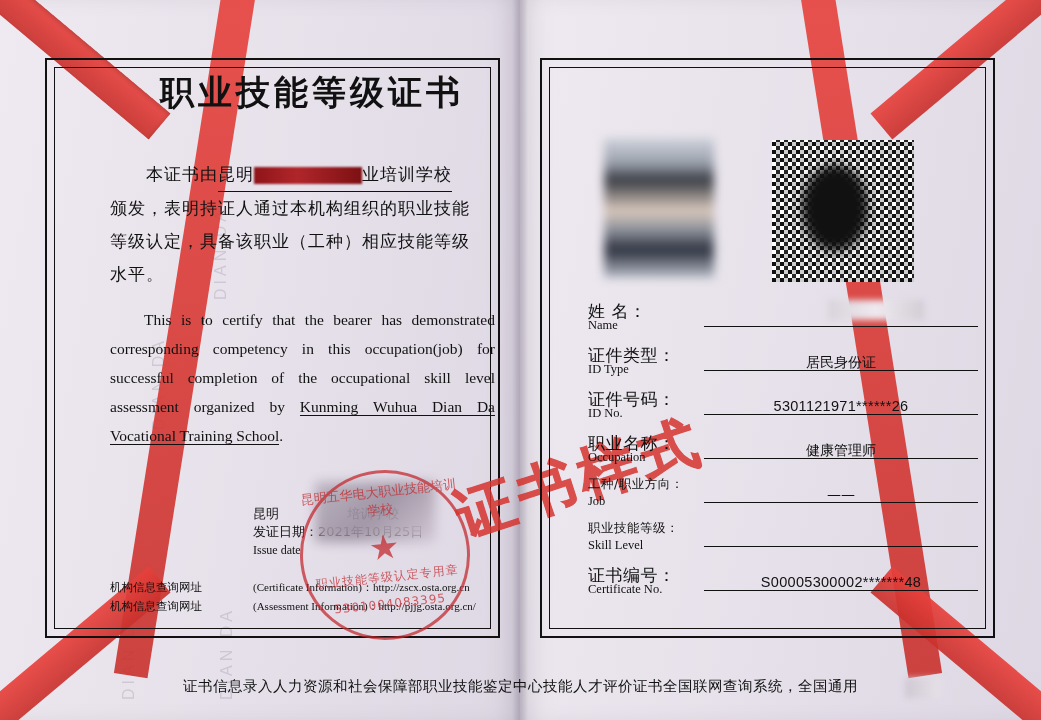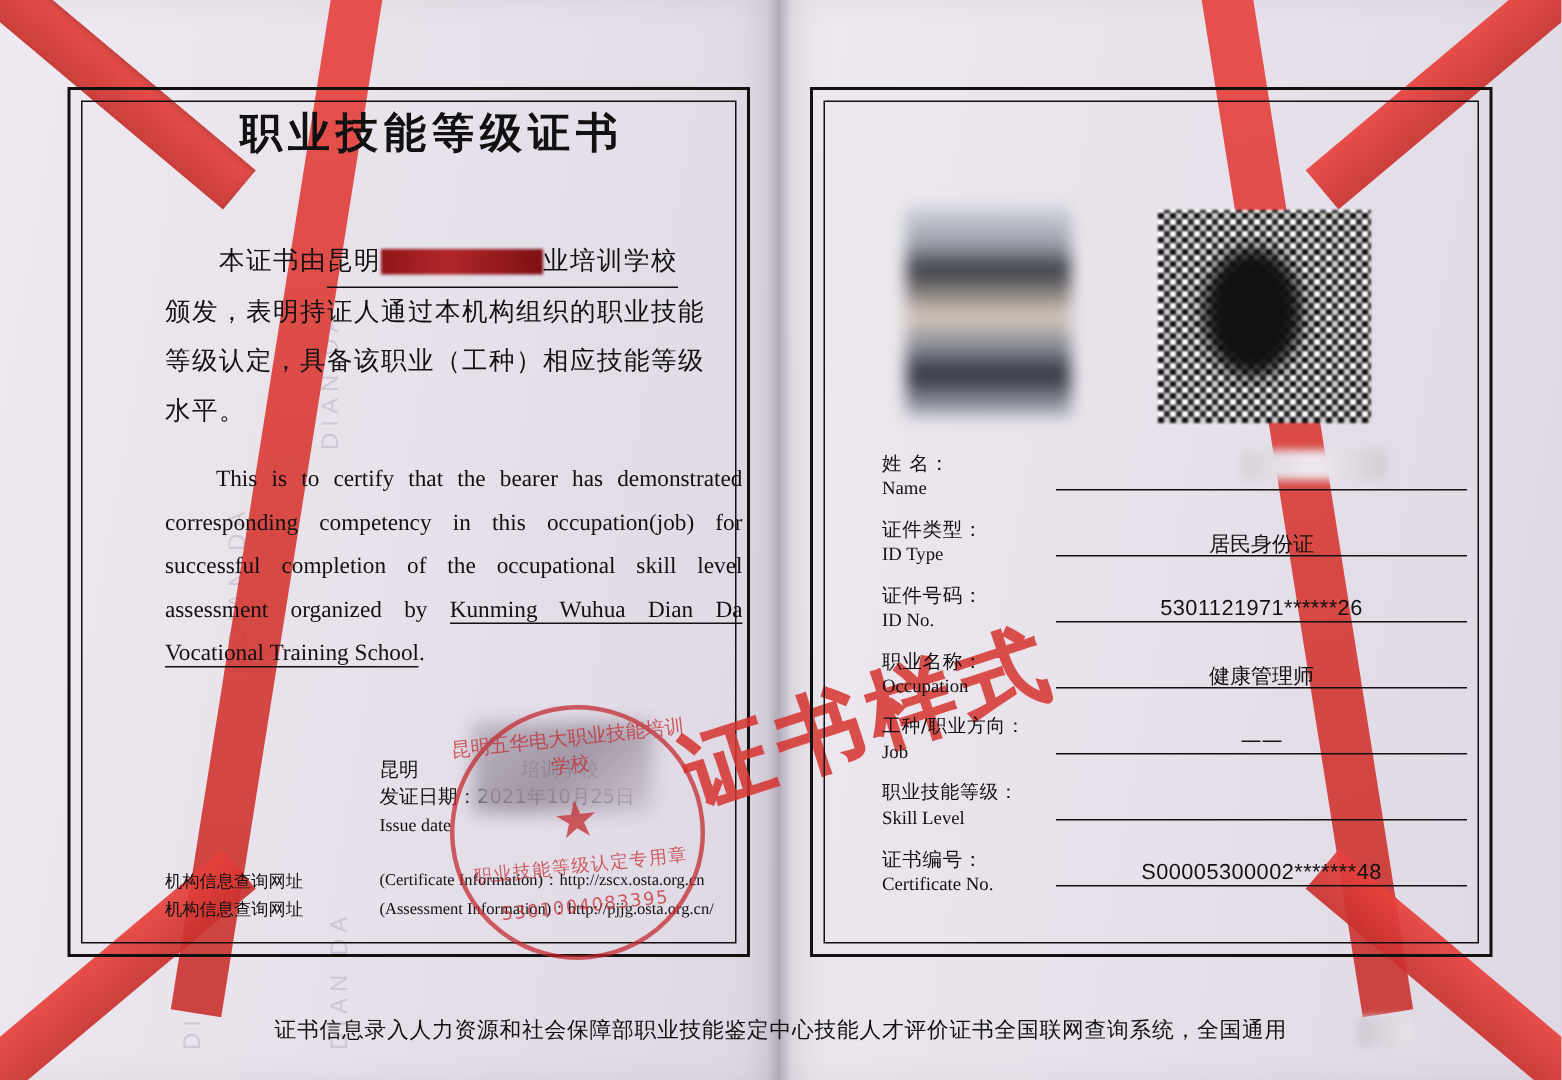--- a/index.html
+++ b/index.html
@@ -59,21 +59,21 @@
     border:2px solid #111;
   }
   .frame-right:after {
     content:""; position:absolute; left:7px; top:7px; right:7px; bottom:7px;
     border:1px solid #111;
   }
 
   
   .title-cn {
     position:absolute; left:160px; top:70px;
-    font-size:28px; font-weight:bold; letter-spacing:4px;
+    font-size:34px; font-weight:bold; letter-spacing:4px;
     font-family:"DejaVu Sans", sans-serif; color:#111;
   }
   .title-en {
     position:absolute; left:168px; top:116px;
     font-size:16px; color:#111; letter-spacing:0.2px;
     font-family:"Liberation Serif", serif;
   }
   .body-cn {
     position:absolute; left:110px; top:158px; width:385px;
     font-family:"DejaVu Sans", sans-serif;
@@ -158,21 +158,21 @@
   .qr:after {
     content:""; position:absolute; left:28px; top:22px; width:70px; height:92px;
     background:radial-gradient(ellipse at center, #111 0%, #111 60%, rgba(17,17,17,0) 72%);
     filter:blur(5px);
   }
 
   .fields { position:absolute; left:588px; top:300px; width:390px; }
   .field-row { position:relative; height:44px; }
   .field-label {
     position:absolute; left:0; top:0; width:112px;
-    font-family:"DejaVu Sans", sans-serif; font-size:13px; color:#111;
+    font-family:"DejaVu Sans", sans-serif; font-size:17px; color:#111;
     letter-spacing:0.5px;
   }
   .field-sub {
     position:absolute; left:0; top:18px; width:120px;
     font-family:"Liberation Serif", serif; font-size:12.5px; color:#111;
   }
   .field-line {
     position:absolute; left:116px; right:0; top:26px;
     border-bottom:1px solid #111; height:1px;
   }

